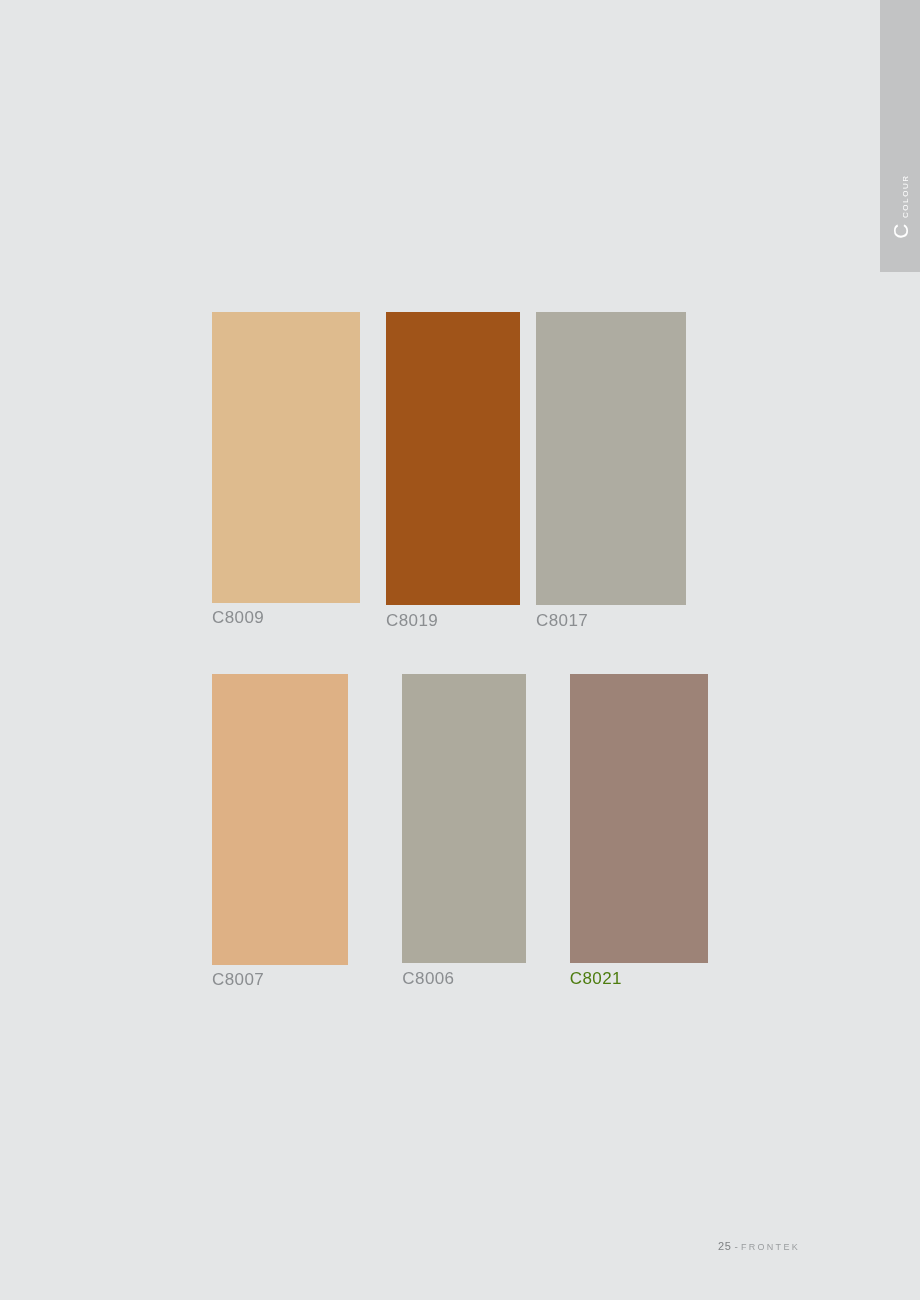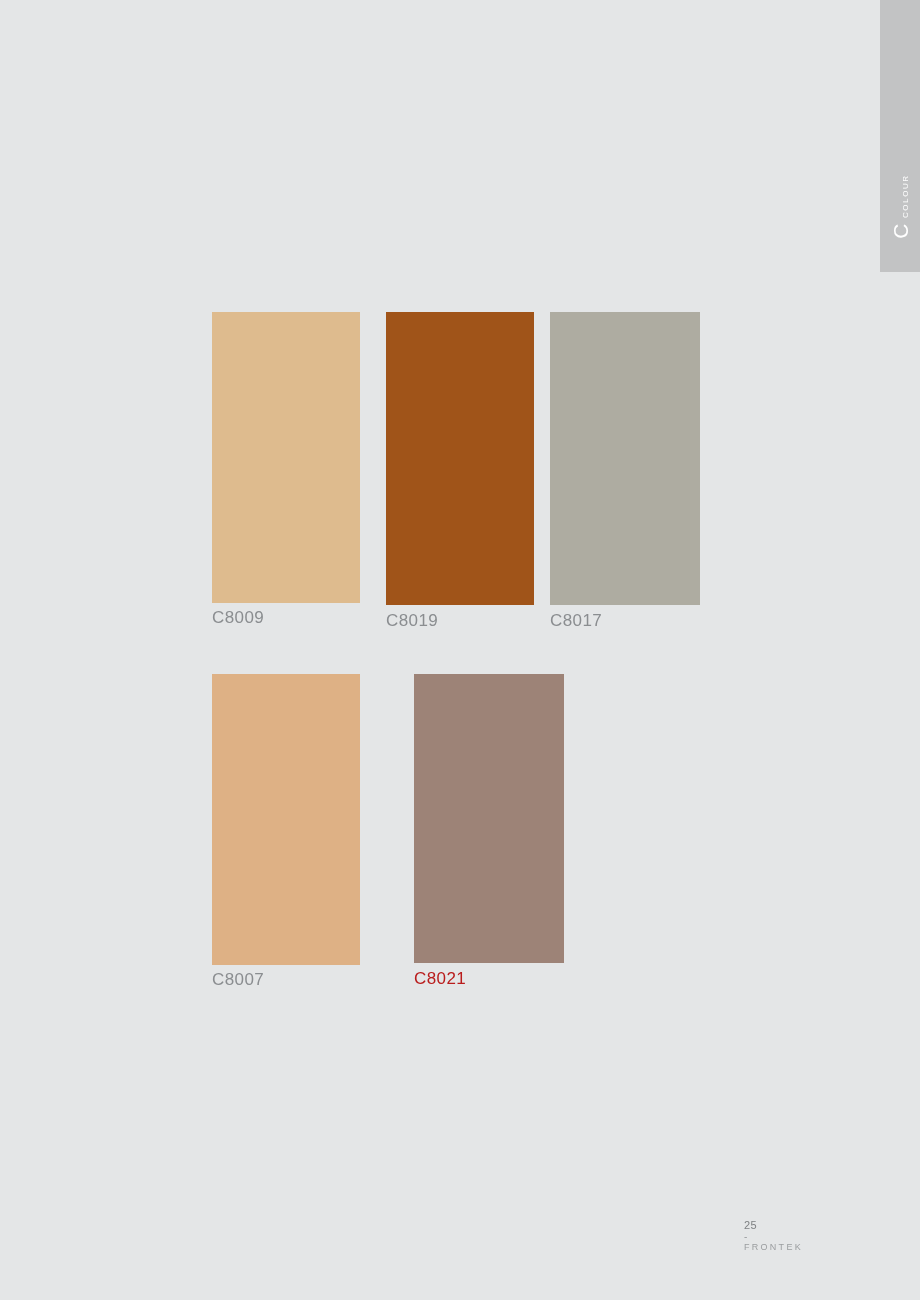--- a/index.html
+++ b/index.html
@@ -67,21 +67,21 @@
     align-items: flex-start;
   }
   .row-1 { height: 352px; }
   .row-2 { margin-top: 10px; height: 320px; gap: 28px; }
 
   .cell {
     display: flex;
     flex-direction: column;
   }
   .cell-1 { width: 148px; margin-right: 26px; }
-  .cell-2 { width: 148px; margin-right: 16px; }
+  .cell-2 { width: 134px; margin-right: 16px; }
   .cell-3 { width: 150px; justify-content: center; }
 
   .swatch {
     display: block;
     width: 100%;
   }
   .sw-r1c1 { height: 291px; }
   .sw-r1c2 { height: 293px; }
   .sw-r1c3 { height: 293px; }
   .sw-r2c1 { height: 291px; }
@@ -99,21 +99,20 @@
   .lbl-r2c2, .lbl-r2c3 { margin-top: 7px; }
 
   
   .footer {
     position: absolute;
     right: 120px;
     bottom: 48px;
     display: flex;
     align-items: baseline;
     color: #8e9193;
-    flex-direction: column;
   }
   .footer-page {
     font-size: 11px;
     letter-spacing: 0.6px;
     color: #7e8183;
   }
   .footer-sep {
     font-size: 10px;
     margin: 0 3px 0 3px;
     color: #9a9d9f;
@@ -151,23 +150,27 @@
       <span class="swatch sw-r1c3" style="background-color: rgb(174, 172, 161);"></span>
       <span class="swatch-label lbl-r1c3" style="color: rgb(138, 141, 144);">C8017</span>
     </div>
   </div>
 
   <div class="row row-2">
     <div class="cell cell-1">
       <span class="swatch sw-r2c1" style="background-color: rgb(222, 177, 133);"></span>
       <span class="swatch-label lbl-r2c1" style="color: rgb(138, 141, 144);">C8007</span>
     </div>
+    <div class="cell cell-2">
+      <span class="swatch sw-r2c2" style="background-color: rgb(173, 170, 157);"></span>
+      <span class="swatch-label lbl-r2c2" style="color: rgb(138, 141, 144);">C8006</span>
+    </div>
     <div class="cell cell-3">
       <span class="swatch sw-r2c3" style="background-color: rgb(157, 131, 119);"></span>
-      <span class="swatch-label lbl-r2c3" style="color: #b91c1c;">C8021</span>
+      <span class="swatch-label lbl-r2c3" style="color: #4d7c0f;">C8021</span>
     </div>
   </div>
 
 </div>
 
 <div class="footer">
   <span class="footer-page">25</span>
   <span class="footer-sep">-</span>
   <span class="footer-brand">FRONTEK</span>
 </div>

